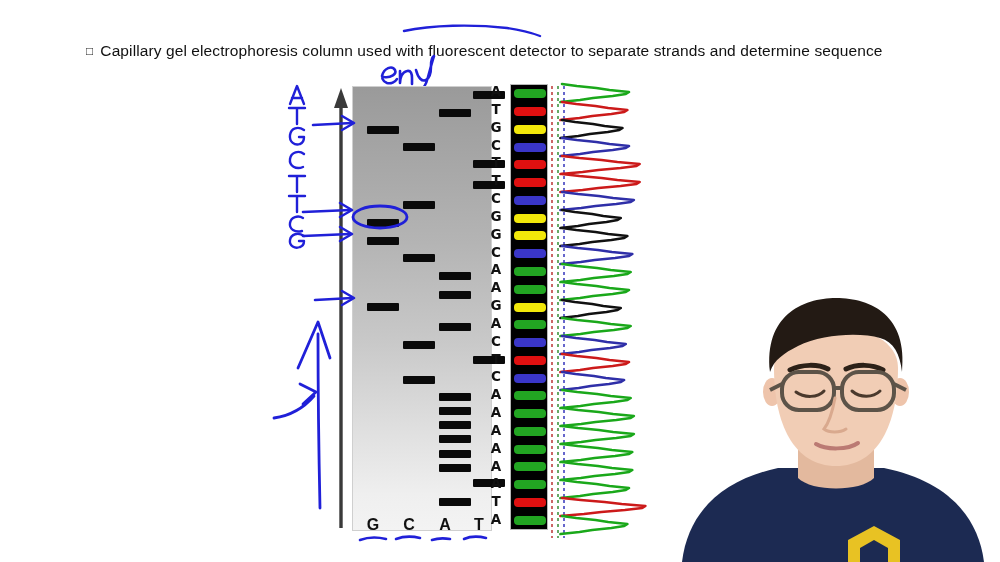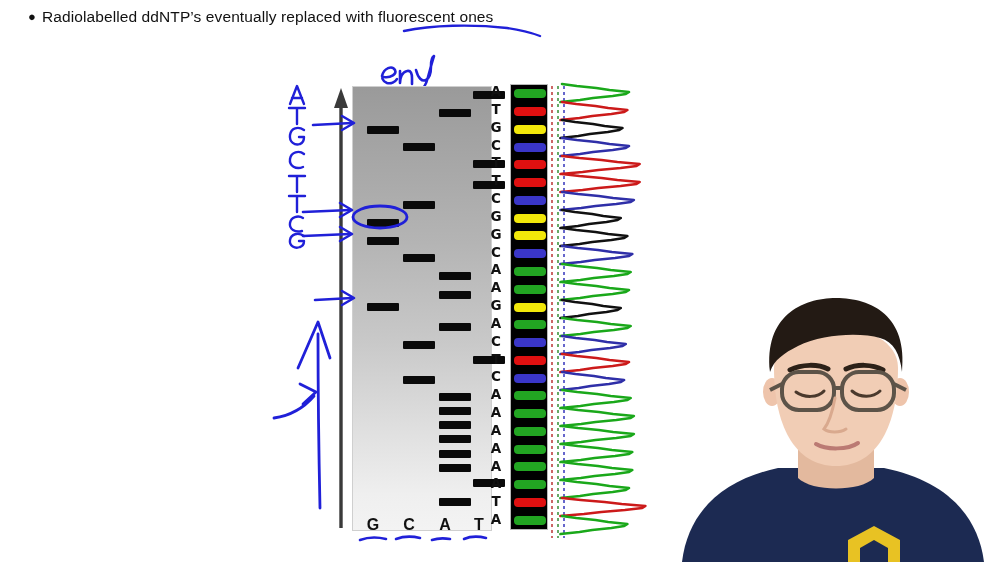--- a/index.html
+++ b/index.html
@@ -67,24 +67,24 @@
 
   
   .cam{position:absolute;left:672px;top:272px;width:328px;height:290px;overflow:hidden;}
   .cam svg{display:block;}
 </style>
 </head>
 <body>
 
 <div class="stage">
 
-  <div class="bullet1">
-    <span class="dot">●</span><span>Radiolabelled ddNTP’s eventually replaced with fluorescent ones</span>
-  </div>
-
+
+  <div class="bullet2">
+    <span class="sq">□</span><span>Capillary gel electrophoresis column used with fluorescent detector to separate strands and determine sequence</span>
+  </div>
 
   <div class="ink" style="left:402px;top:20px;width:145px;height:18px;">
     <svg width="145" height="18" viewBox="0 0 145 18">
       <path d="M2,11 C 30,5 70,4 105,8 C 120,10 130,13 138,16" fill="none" stroke="#2020d8" stroke-width="2.4" stroke-linecap="round"></path>
     </svg>
   </div>
 
   <div class="ink" style="left:378px;top:54px;width:70px;height:38px;">
     <svg width="70" height="38" viewBox="0 0 70 38">
       <g fill="none" stroke="#2020d8" stroke-width="2.6" stroke-linecap="round" stroke-linejoin="round">

